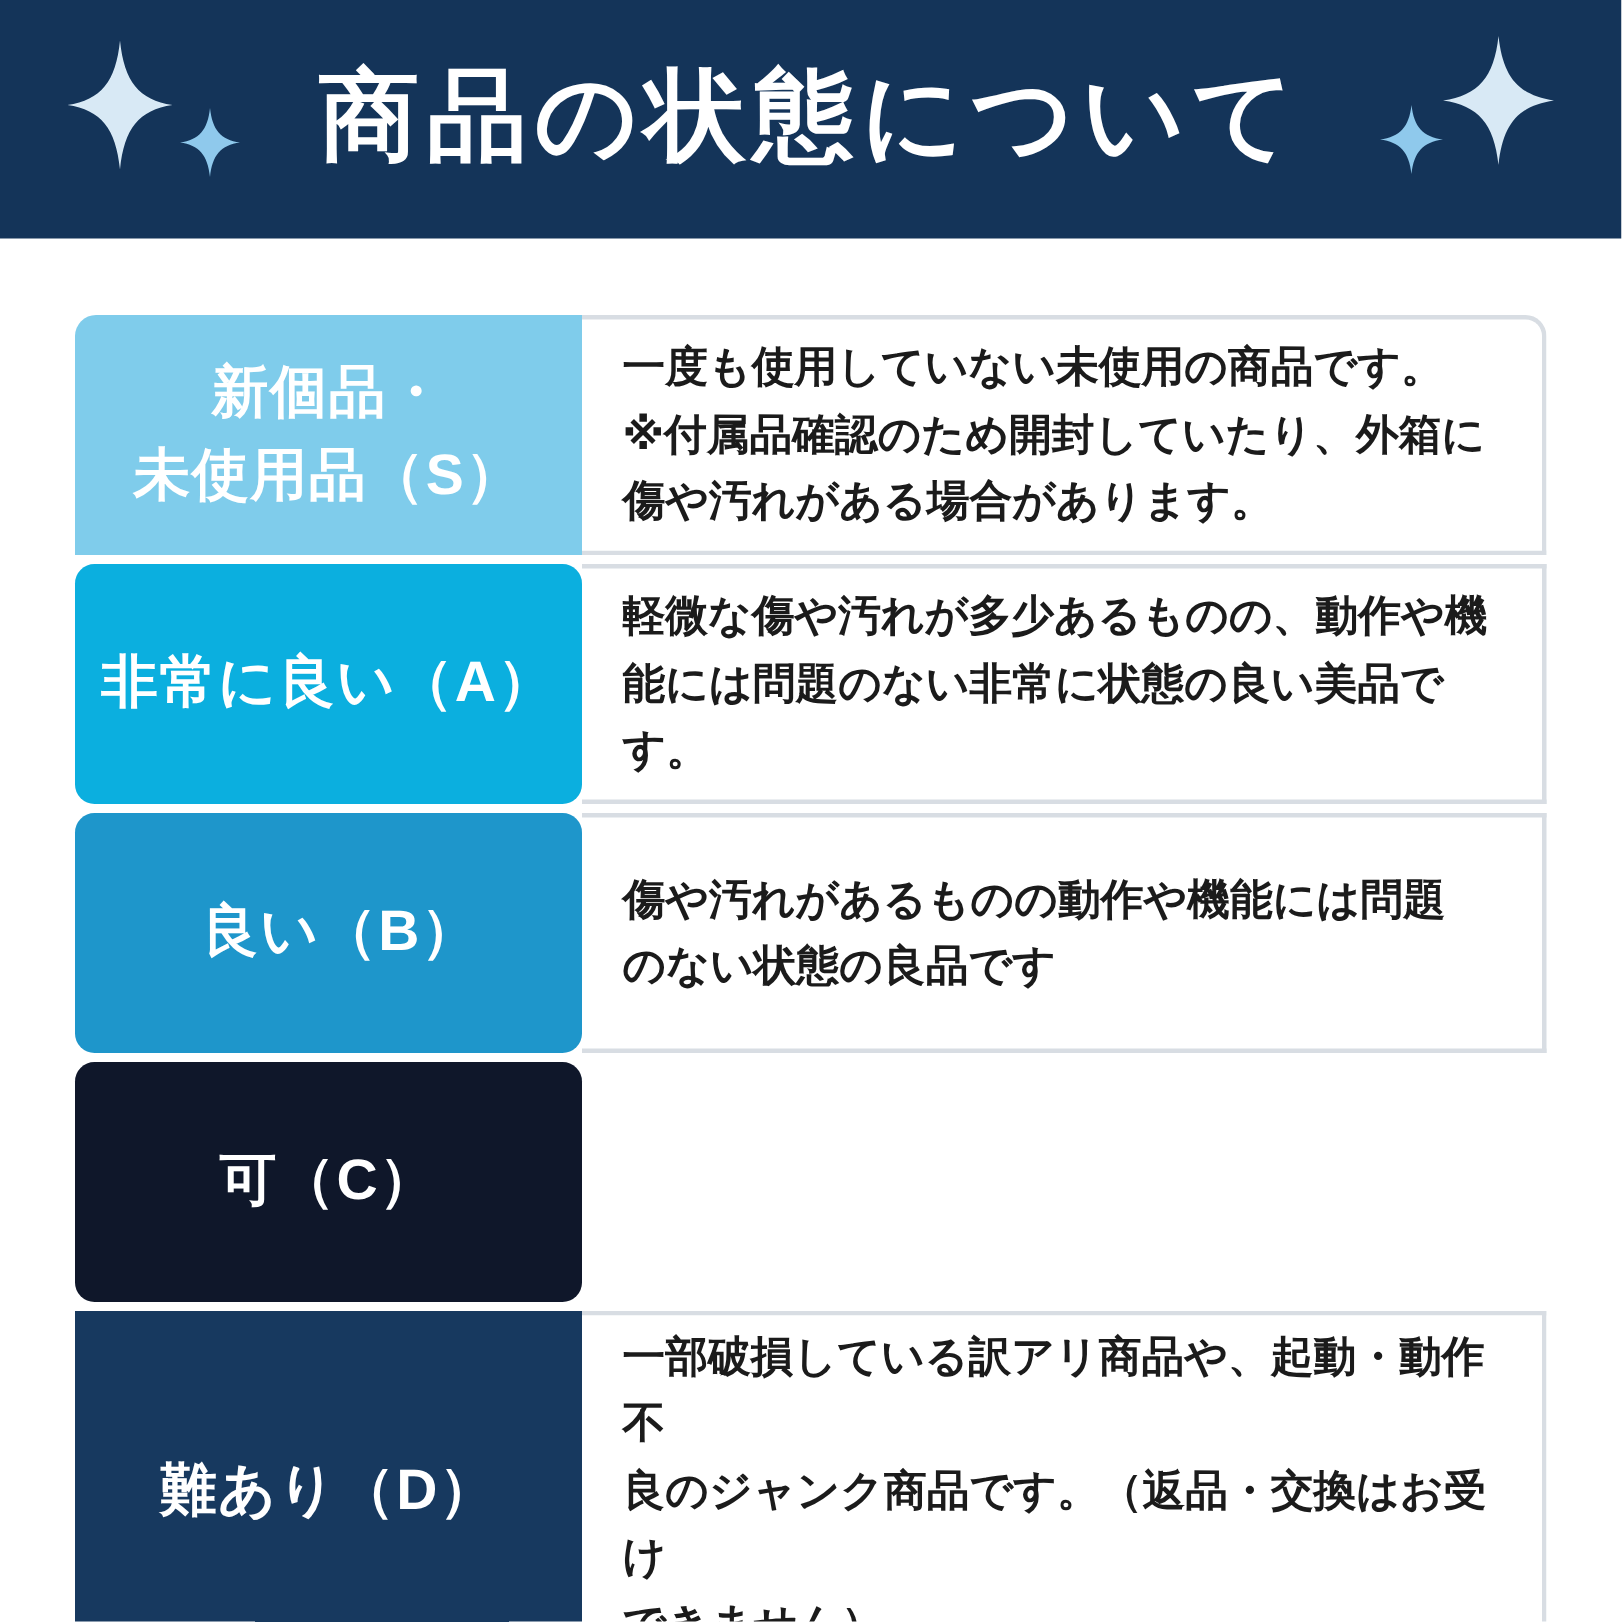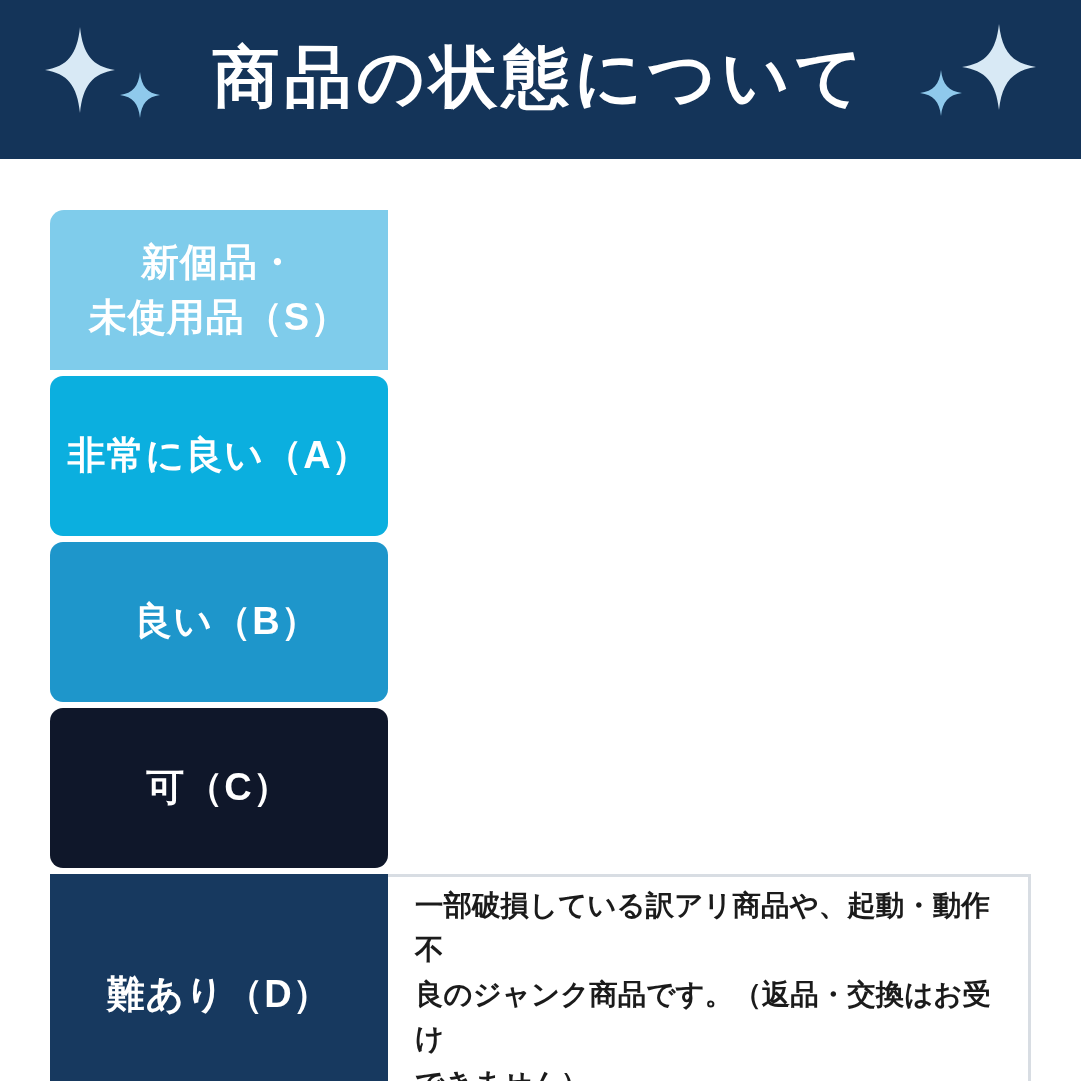--- a/index.html
+++ b/index.html
@@ -97,28 +97,36 @@
     <svg class="sparkle sparkle-big-right" viewBox="0 0 100 100" preserveAspectRatio="none">
       <path d="M50 0 C54 32 68 46 100 50 C68 54 54 68 50 100 C46 68 32 54 0 50 C32 46 46 32 50 0 Z" fill="#d8e9f5"></path>
     </svg>
   </header>
 
   <main class="table">
 
     <section class="row">
       <div class="grade-cell" style="background: rgb(127, 204, 235);">新個品・
 未使用品（S）</div>
+      <div class="desc-cell">一度も使用していない未使用の商品です。
+※付属品確認のため開封していたり、外箱に
+傷や汚れがある場合があります。</div>
     </section>
 
     <section class="row">
       <div class="grade-cell" style="background: rgb(11, 175, 223);">非常に良い（A）</div>
+      <div class="desc-cell">軽微な傷や汚れが多少あるものの、動作や機
+能には問題のない非常に状態の良い美品で
+す。</div>
     </section>
 
     <section class="row">
       <div class="grade-cell" style="background: rgb(30, 150, 203); padding-left: 16px;">良い（B）</div>
+      <div class="desc-cell">傷や汚れがあるものの動作や機能には問題
+のない状態の良品です</div>
     </section>
 
     <section class="row">
       <div class="grade-cell" style="background: #0f172a;">可（C）</div>
     </section>
 
     <section class="row">
       <div class="grade-cell" style="background: rgb(23, 57, 95);">難あり（D）</div>
       <div class="desc-cell">一部破損している訳アリ商品や、起動・動作不
 良のジャンク商品です。（返品・交換はお受け

